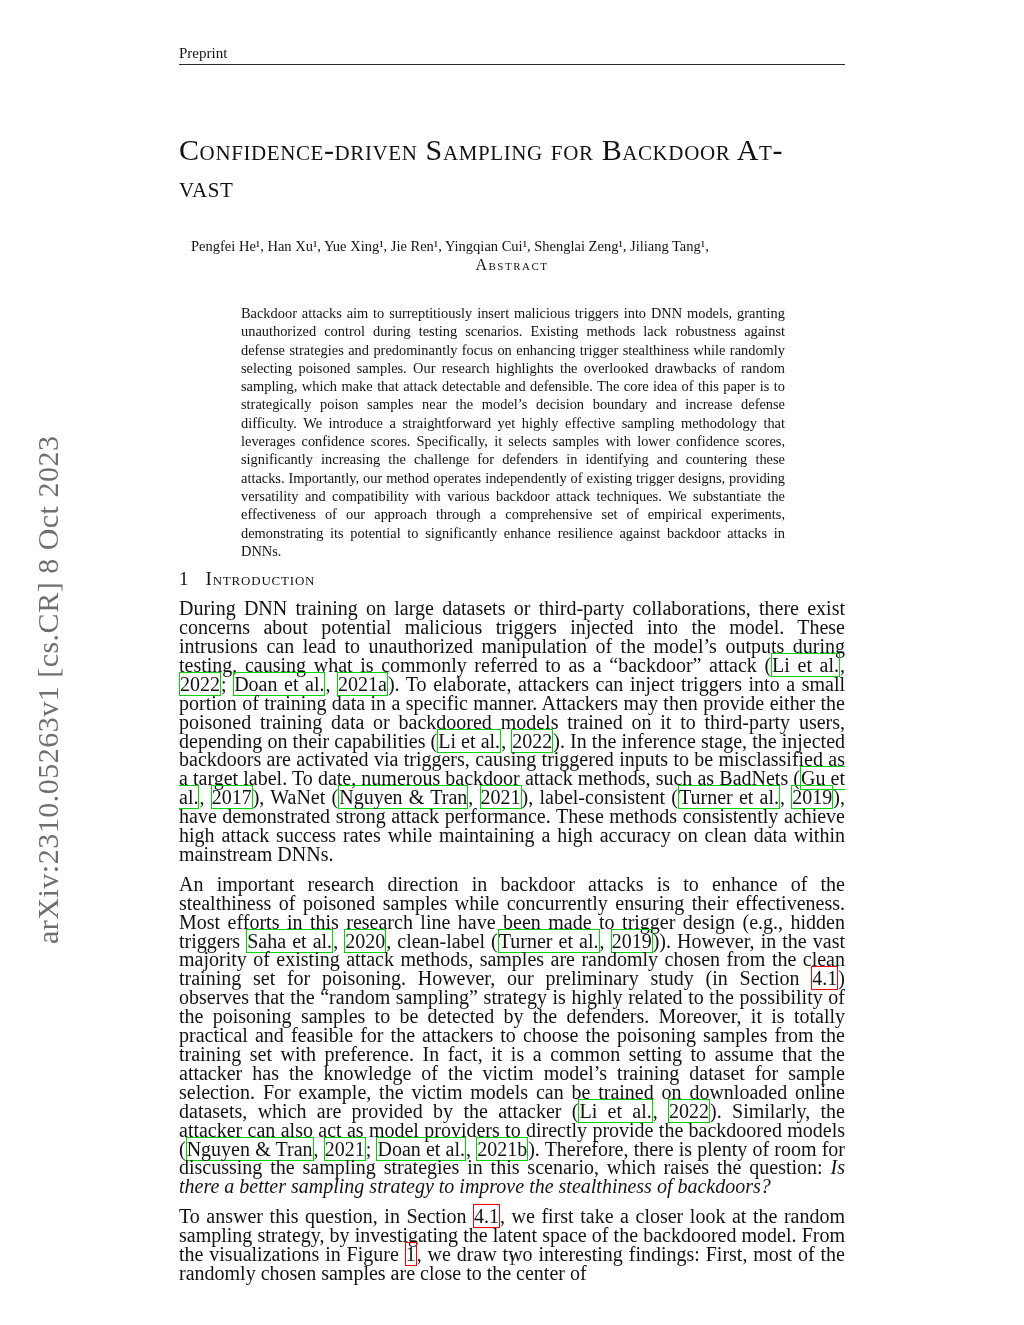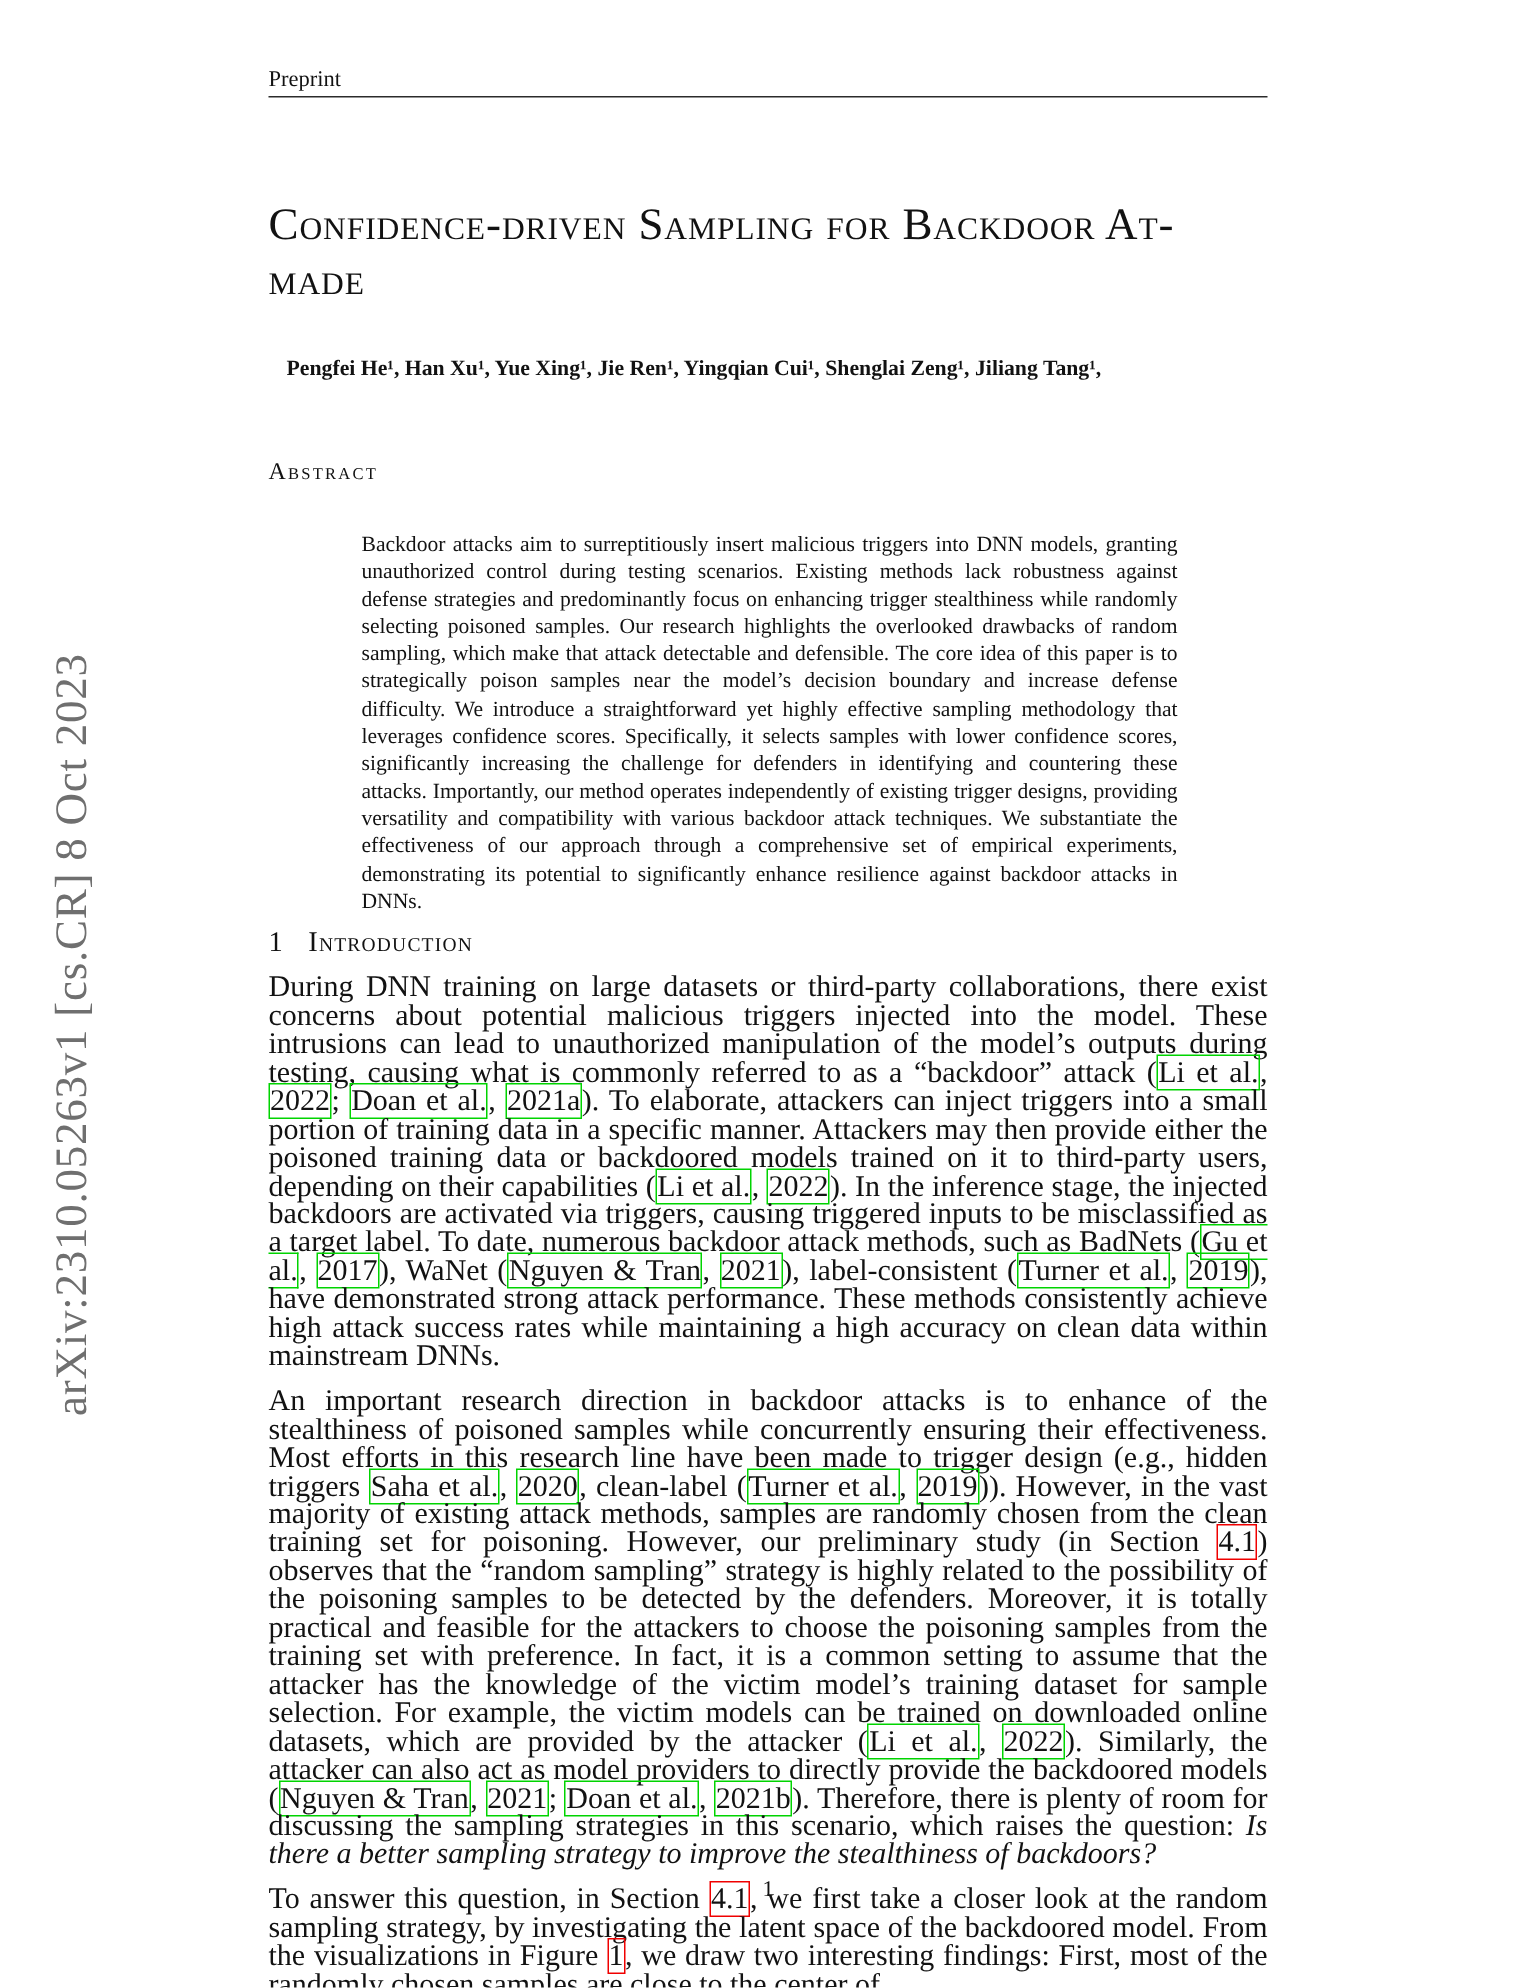--- a/index.html
+++ b/index.html
@@ -20,25 +20,25 @@
 
   .preprint { margin-top:45px; font-size:15px; }
   .header-rule { border-bottom:1px solid #2b2b2b; margin-top:2px; width:666px; }
 
   .title {
     margin:66px 0 0 0; font-weight:normal;
     font-variant:small-caps; font-size:30px; line-height:37px; letter-spacing:0.6px;
   }
 
   .authors { margin-top:32px; margin-left:12px; font-size:14.5px; line-height:19px; }
-  .author-line { font-weight:bold; }
+  .author-line { font-weight:normal; }
   .affiliation { font-weight:normal; margin-top:2px; }
 
   .abstract-heading {
-    margin-top:50px; 
+    text-align:center;
     font-variant:small-caps; font-size:16px; letter-spacing:1.5px;
   }
   .abstract-body {
     margin:30px 60px 0 62px; text-align:justify; hyphens:auto;
     font-size:14.4px; line-height:18.3px;
   }
 
   .section-heading { margin-top:8px; font-size:19px; }
   .sec-num { margin-right:17px; }
   .sec-title { font-variant:small-caps; letter-spacing:0.8px; }
@@ -63,21 +63,21 @@
 
 <div class="page">
 
   <div class="arxiv-stamp">arXiv:2310.05263v1  [cs.CR]  8 Oct 2023</div>
 
   <div class="content">
 
     <div class="preprint">Preprint</div>
     <div class="header-rule"></div>
 
-    <h1 class="title"><span>Confidence-driven Sampling for Backdoor At-</span><br><span>made</span></h1>
+    <h1 class="title"><span>Confidence-driven Sampling for Backdoor At-</span><br><span>vast</span></h1>
 
     <div class="authors">
       <div class="author-line">Pengfei He¹, Han Xu¹, Yue Xing¹, Jie Ren¹, Yingqian Cui¹, Shenglai Zeng¹, Jiliang Tang¹,</div>
     </div>
 
     <div class="abstract-heading">Abstract</div>
 
     <div class="abstract-body">Backdoor attacks aim to surreptitiously insert malicious triggers into DNN models, granting unauthorized control during testing scenarios. Existing methods lack robustness against defense strategies and predominantly focus on enhancing trigger stealthiness while randomly selecting poisoned samples. Our research highlights the overlooked drawbacks of random sampling, which make that attack detectable and defensible. The core idea of this paper is to strategically poison samples near the model’s decision boundary and increase defense difficulty. We introduce a straightforward yet highly effective sampling methodology that leverages confidence scores. Specifically, it selects samples with lower confidence scores, significantly increasing the challenge for defenders in identifying and countering these attacks. Importantly, our method operates independently of existing trigger designs, providing versatility and compatibility with various backdoor attack techniques. We substantiate the effectiveness of our approach through a comprehensive set of empirical experiments, demonstrating its potential to significantly enhance resilience against backdoor attacks in DNNs.</div>
 
     <div class="section-heading">

